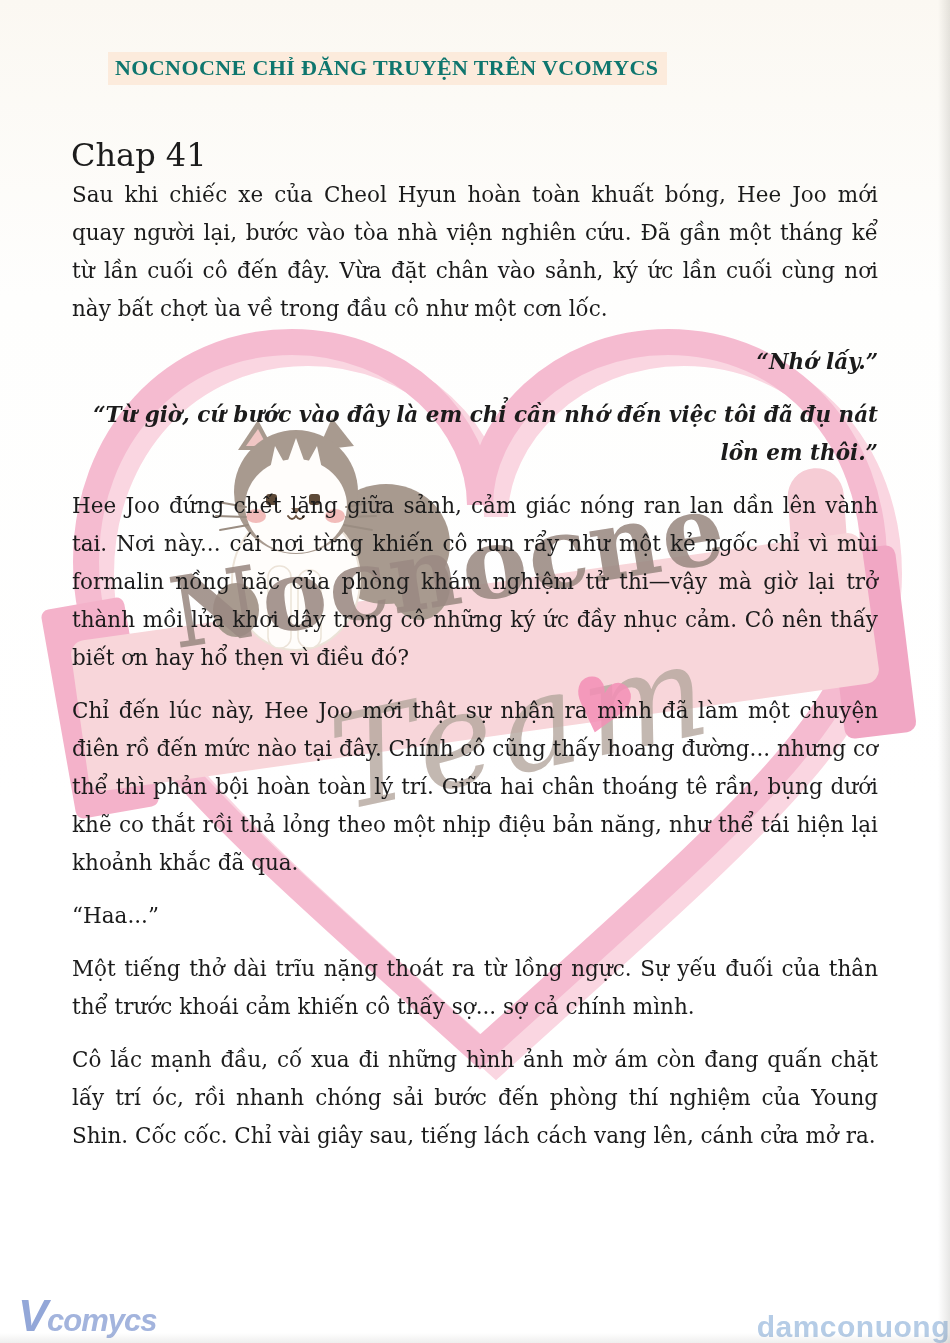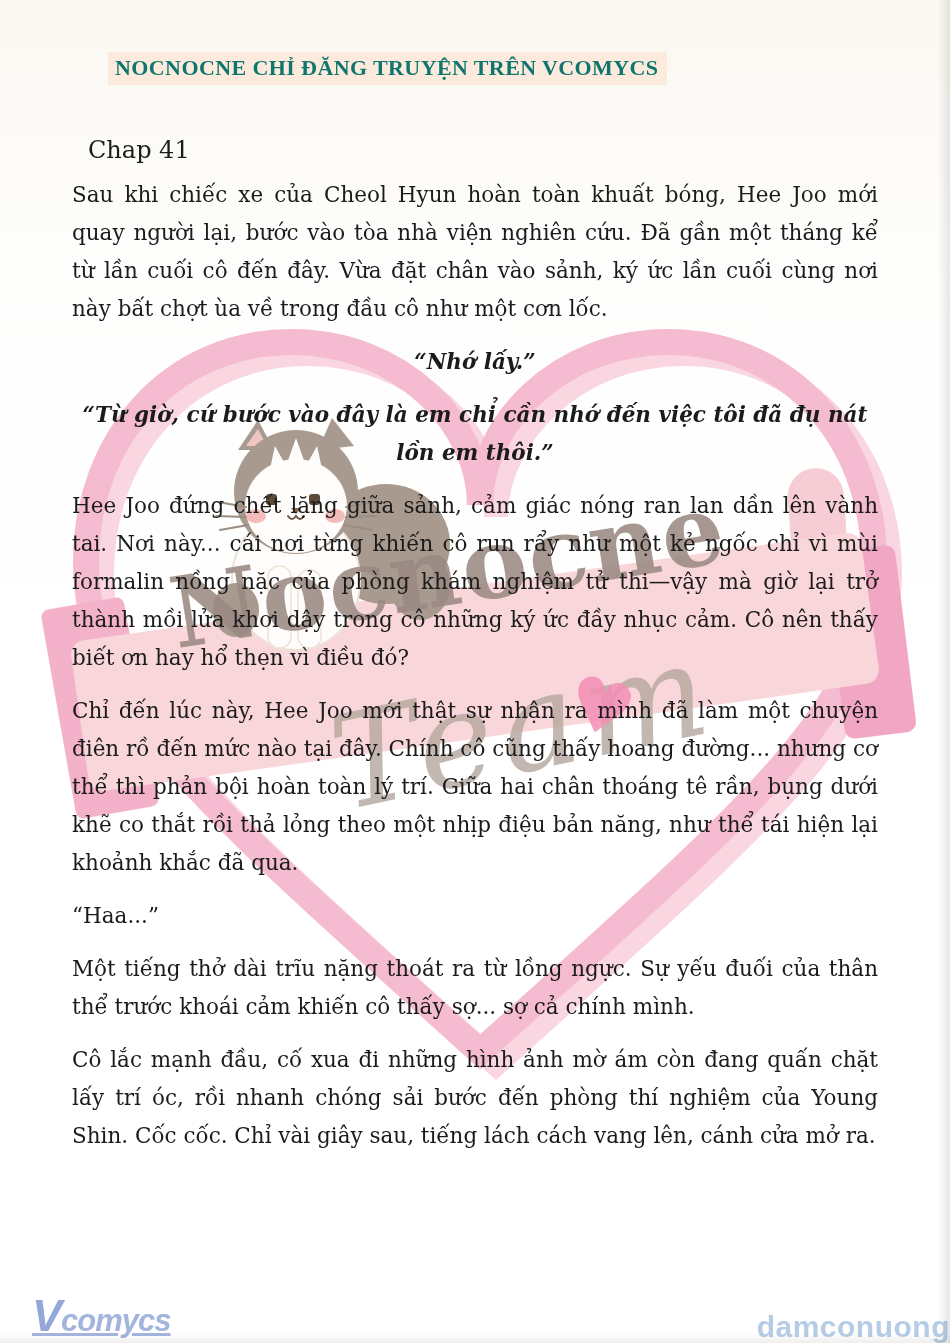--- a/index.html
+++ b/index.html
@@ -68,47 +68,46 @@
   .header-notice{
     position:absolute;left:108px;top:52px;
     background:#fcebdc;
     color:#0f766e;
     font-family:"Liberation Serif","DejaVu Serif",serif;
     font-weight:bold;font-size:22px;letter-spacing:.4px;
     padding:3px 9px 4px 7px;
     white-space:nowrap;
   }
   .chapter-title{
-    position:absolute;left:88px;top:136px;
-    font-size:24px;color:#1c1c1c;
+    position:absolute;left:71px;top:136px;
+    font-size:32px;color:#1c1c1c;
   }
   .text-column{
     position:absolute;left:72px;top:176px;width:806px;
     color:#1b1b1b;
   }
   .para{
     margin:0 0 15px 0;
     font-size:21.5px;line-height:38px;
     text-align:justify;
     font-weight:500;
   }
   .para.quote{
     font-weight:bold;font-style:italic;
-    text-align:center;
+    text-align:right;
   }
 
   
   .logo-vcomycs{
-    position:absolute;left:32px;top:1290px;
+    position:absolute;left:18px;top:1290px;
     font-family:"Liberation Sans","DejaVu Sans",sans-serif;
     font-style:italic;font-weight:bold;
     font-size:31px;letter-spacing:-1px;
     color:#93a7d8;opacity:.85;
     text-shadow:0 1px 1px rgba(255,255,255,.8);
-    text-decoration:underline;
   }
   .logo-vcomycs::first-letter{font-size:1.45em;color:#8198d2;}
   .credit-right{
     position:absolute;right:0;top:1310px;
     font-family:"Liberation Sans","DejaVu Sans",sans-serif;
     font-weight:bold;font-size:30px;letter-spacing:.5px;
     color:#aec7e4;opacity:.9;
     text-shadow:0 0 2px #ffffff;
   }
 </style>

